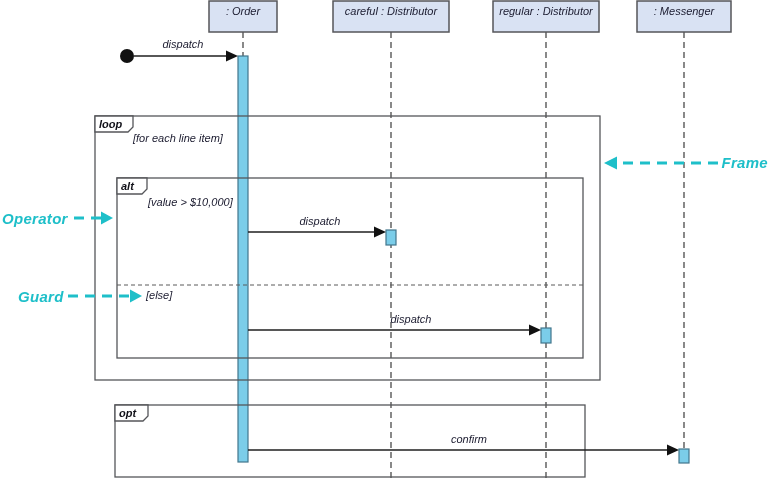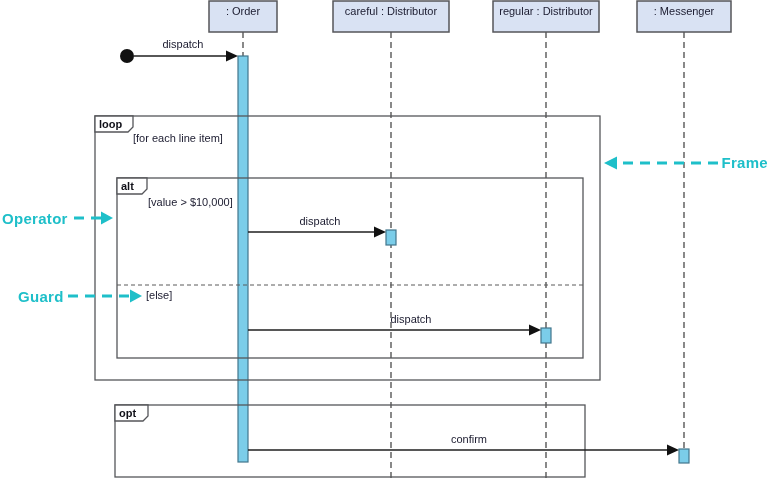--- a/index.html
+++ b/index.html
@@ -1,17 +1,17 @@
 <!DOCTYPE html>
 <html><head>
 <meta charset="utf-8">
 <style>
   html,body{margin:0;padding:0;background:#ffffff;}
   .stage{position:relative;width:768px;height:483px;background:#ffffff;overflow:hidden;
-         font-family:"Liberation Sans","DejaVu Sans",sans-serif;}
+         font-family:"Liberation Sans","DejaVu Sans",sans-serif;font-style:italic;}
   svg text{font-family:"Liberation Sans","DejaVu Sans",sans-serif;}
   .dtext{font-size:11px;fill:#1b1b2f;}
   .optext{font-size:11px;font-weight:bold;fill:#101018;}
   .headbox{stroke:#55565a;stroke-width:1.5;}
   .lifeline{stroke:#4a4a4a;stroke-width:1.3;stroke-dasharray:6 4;fill:none;}
   .frame{fill:none;stroke:#55565a;stroke-width:1.3;}
   .tab{fill:#ffffff;stroke:#55565a;stroke-width:1.3;}
   .divider{stroke:#5a5a5a;stroke-width:1;stroke-dasharray:4 3;}
   .msg{stroke:#1f1f1f;stroke-width:1.3;}
   .mhead{fill:#111111;stroke:none;}

